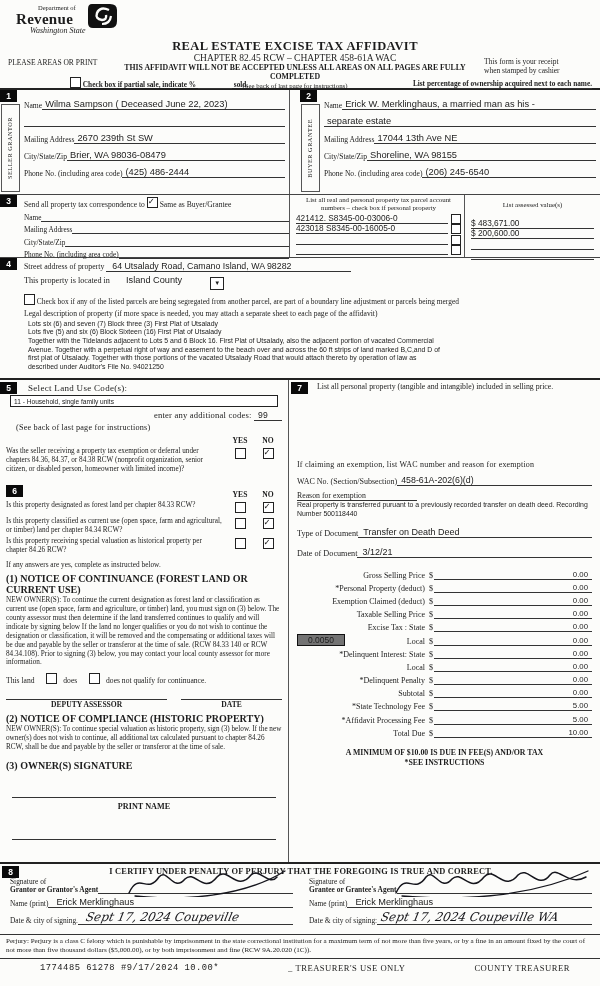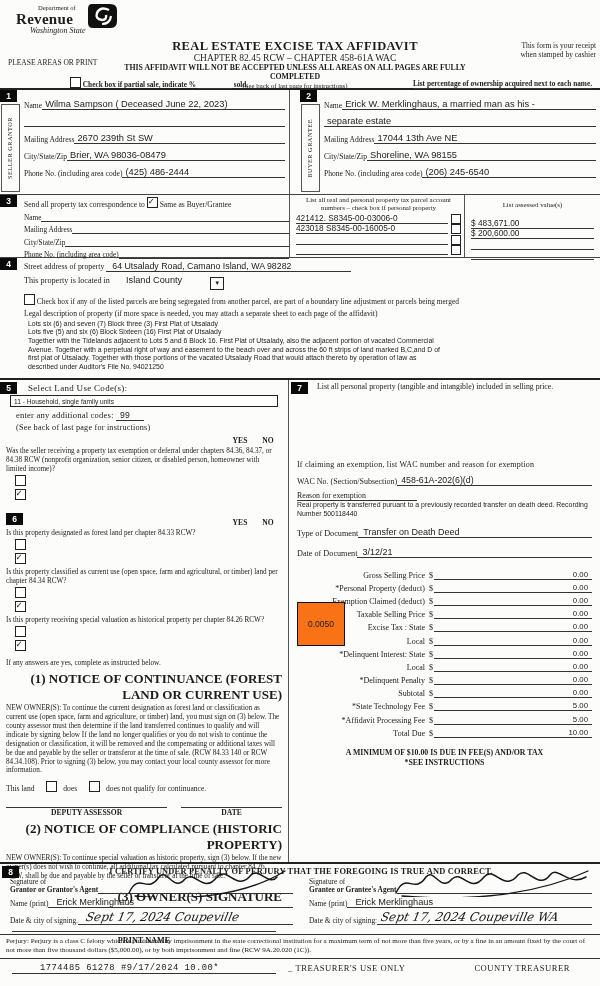--- a/index.html
+++ b/index.html
@@ -15,21 +15,21 @@
   .logo .l1{font-size:6.5px;margin-left:22px;}
   .logo .l2{font-size:15px;font-weight:bold;letter-spacing:.3px;}
   .logo .l3{font-size:8px;font-style:italic;margin-left:14px;}
   .logomark{position:absolute;left:88px;top:2px;}
   .ptp{position:absolute;left:8px;top:58px;font-size:7.5px;}
   .hdrc{position:absolute;left:110px;right:120px;top:39px;text-align:center;line-height:1.15;}
   .title{font-size:12.5px;font-weight:bold;letter-spacing:.4px;}
   .subtitle{font-size:9.5px;}
   .warn{font-size:7.8px;font-weight:bold;}
   .seeback{font-size:6.8px;}
-  .receipt{position:absolute;right:4px;top:41px;width:112px;font-size:7.5px;text-align:right;line-height:1.25;}
+  .receipt{position:absolute;right:4px;top:57px;width:112px;font-size:7.5px;text-align:left;line-height:1.25;}
   .psale{position:absolute;left:70px;top:77px;font-size:7.3px;font-weight:bold;}
   .ownote{position:absolute;right:8px;top:79px;font-size:7.3px;font-weight:bold;border-bottom:1px solid #333;}
   .blank{display:inline-block;border-bottom:1px solid #333;height:8px;vertical-align:bottom;}
   
   .cb{display:inline-block;width:9px;height:9px;border:1px solid #222;vertical-align:-1px;
       position:relative;background:#fff;}
   .cb i{font-style:normal;font-size:8.5px;position:absolute;left:0px;top:-2px;color:#222;}
   
   .secno{display:inline-block;background:#0a0a0a;color:#fff;min-width:17px;height:12px;
          font-size:8.5px;font-weight:bold;text-align:center;line-height:12px;
@@ -77,30 +77,30 @@
   .legal{font-size:6.9px;line-height:1.26;font-family:"Liberation Sans",sans-serif;
          padding:2px 6px 0 4px;color:#222;}
   
   .cols{height:482px;display:flex;border-bottom:2px solid #222;}
   .colL{width:288px;box-sizing:border-box;position:relative;padding:2px 6px 0 6px;}
   .colR{width:312px;box-sizing:border-box;border-left:1px solid #555;position:relative;
         padding:2px 8px 0 8px;}
   .s5title{font-size:9px;letter-spacing:.3px;margin-left:22px;padding-top:1px;}
   .lubox{border:1px solid #222;margin:2px 4px 0 4px;font-family:"Liberation Sans",sans-serif;
          font-size:6.6px;padding:1.5px 3px;background:#fff;}
-  .addl{font-size:8.6px;margin-left:10px;margin-top:3px;letter-spacing:.2px;}
+  .addl{font-size:8.6px;margin-left:10px;margin-top:3px;letter-spacing:.2px;text-align:right;}
   .addl .val{font-family:"Liberation Sans",sans-serif;border-bottom:1px solid #333;padding:0 14px 0 4px;}
   .seeback2{font-size:8.2px;margin-left:10px;margin-top:3px;letter-spacing:.2px;}
   .ynhead{display:flex;justify-content:flex-end;font-size:7.6px;font-weight:bold;margin-top:4px;}
   .ynhead span{width:28px;text-align:center;}
-  .qrow{display:flex;font-size:7.2px;line-height:1.25;margin-top:2px;flex-direction:column;}
+  .qrow{display:flex;font-size:7.2px;line-height:1.25;margin-top:2px;}
   .qrow .qtxt{flex:1;padding-right:4px;}
   .qrow .qcb{width:28px;text-align:center;flex-shrink:0;padding-top:1px;}
   .ifyes{font-size:7.3px;margin-top:5px;}
-  .ntitle{font-size:13px;font-weight:bold;text-align:right;margin-top:4px;}
+  .ntitle{font-size:10px;font-weight:bold;text-align:left;margin-top:4px;}
   .npara{font-size:7.2px;line-height:1.24;margin-top:1px;text-align:left;}
   .thisland{font-size:7.6px;margin-top:6px;}
   .thisland .cb{margin:0 4px 0 10px;}
   .siglines{display:flex;margin-top:14px;font-size:7.6px;font-weight:bold;}
   .sl1{flex:1.6;border-top:1px solid #333;text-align:center;margin-right:14px;}
   .sl2{flex:1;border-top:1px solid #333;text-align:center;}
   .ownsig{margin-top:8px;}
   .fullline{border-bottom:1px solid #333;height:14px;margin:0 6px;}
   .printname{font-size:8.2px;font-weight:bold;text-align:center;margin-top:4px;}
   
@@ -111,22 +111,22 @@
                font-size:8.8px;padding-left:4px;}
   .reasonlab{font-size:7.8px;margin-top:5px;border-bottom:1px solid #333;width:120px;}
   .reasontxt{font-size:6.9px;font-family:"Liberation Sans",sans-serif;line-height:1.25;margin-top:0px;}
   .docrow{font-size:8.2px;display:flex;align-items:flex-end;margin-top:9px;}
   .docrow .val{flex:1;border-bottom:1px solid #333;font-family:"Liberation Sans",sans-serif;
                font-size:9px;padding-left:5px;}
   .money{margin-top:8px;}
   .mrow{display:flex;align-items:flex-end;height:13.2px;font-size:8px;}
   .mlab{width:128px;text-align:right;white-space:nowrap;}
   .mlab.ratey{display:flex;justify-content:space-between;align-items:flex-end;}
-  .ratebox{border:1.5px solid #111;padding:16px 10px;font-family:"Liberation Sans",sans-serif;
-           font-size:8.5px;background:#f97316;}
+  .ratebox{border:1.5px solid #111;padding:0 10px;font-family:"Liberation Sans",sans-serif;
+           font-size:8.5px;background:#737373;}
   .mds{padding:0 1px 0 4px;}
   .mline{flex:1;border-bottom:1px solid #333;text-align:right;font-family:"Liberation Sans",sans-serif;
          font-size:7.8px;padding-right:4px;}
   .minnote{text-align:center;font-size:7.8px;font-weight:bold;margin-top:10px;line-height:1.3;}
   
   .sec8{height:68px;position:relative;padding-left:2px;}
   .certline{text-align:center;font-size:8.4px;font-weight:bold;padding-top:3px;letter-spacing:.2px;}
   .sighalves{display:flex;margin-top:2px;justify-content:space-between;}
   .sighalf{width:50%;box-sizing:border-box;padding:0 8px 0 8px;position:relative;}
   .srow{display:flex;align-items:flex-end;font-size:7.4px;height:16px;position:relative;}

